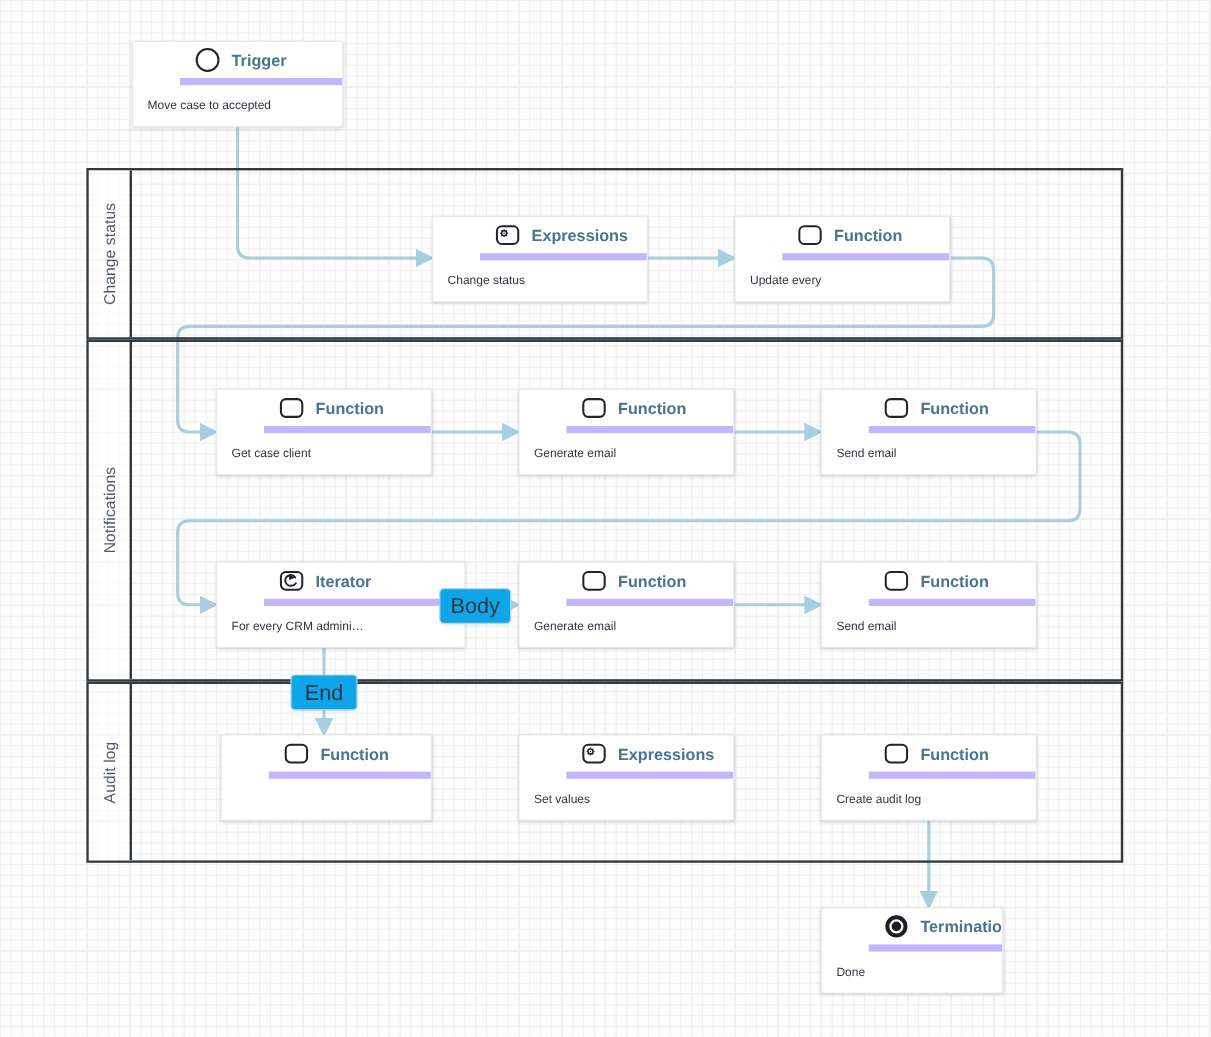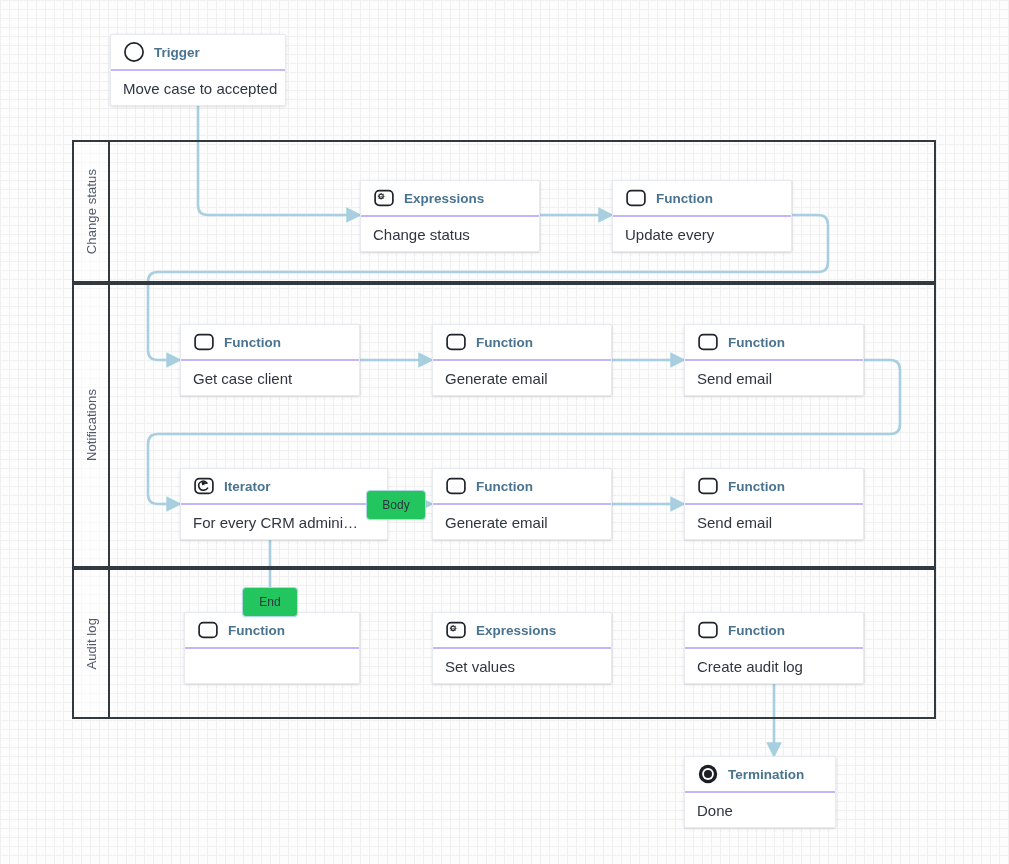--- a/index.html
+++ b/index.html
@@ -44,38 +44,39 @@
     position:absolute;box-sizing:border-box;
     background:#ffffff;
     border:1px solid #e7eaee;
     border-radius:2px;
     box-shadow:0 1px 3px rgba(20,40,60,0.13), 0 0 0 0.5px rgba(0,0,0,0.02);
     overflow:hidden;
   }
   .node-head{
     height:36px;display:flex;align-items:center;gap:9px;
     padding:0 12px;box-sizing:border-box;
-    border-bottom:2px solid #c4b5fd;
+    border-bottom:6px solid #c4b5fd;
+    margin-left:39px;
   }
   .node-title{
     font-size:13.5px;font-weight:bold;color:#49738f;white-space:nowrap;
   }
   .node-body{
     height:35px;display:flex;align-items:center;padding:0 12px;
     box-sizing:border-box;
-    font-size:15px;color:#2f3640;white-space:nowrap;overflow:hidden;
+    font-size:10px;color:#2f3640;white-space:nowrap;overflow:hidden;
   }
   .icon{width:22px;height:22px;flex:0 0 22px;display:block;}
 
   
   .edge-label{
     position:absolute;box-sizing:border-box;
-    background:#22c55e;border:1.5px solid #b4d6e6;border-radius:4px;
+    background:#0ea5e9;border:1.5px solid #b4d6e6;border-radius:4px;
     display:flex;align-items:center;justify-content:center;
-    font-size:12px;color:#2f3640;
+    font-size:18px;color:#2f3640;
     box-shadow:0 1px 2px rgba(20,40,60,0.07);
   }
 </style>
 </head>
 <body>
 
 <div id="grid"></div>
 
 <svg id="edges" viewBox="0 0 1009 864" xmlns="http://www.w3.org/2000/svg">
   <defs>
@@ -269,14 +270,14 @@
           </svg>
         </span>
         <span class="node-title">Termination</span>
       </div>
       <div class="node-body">Done</div>
     </div>
   </div>
 
 <div id="edge-labels">
     <div class="edge-label" style="left: 366px; top: 490px; width: 60px; height: 30px;">Body</div>
-    <div class="edge-label" style="left: 242px; top: 587px; width: 56px; height: 30px;">End</div>
+    <div class="edge-label" style="left: 242px; top: 562px; width: 56px; height: 30px;">End</div>
   </div>
 
 </body></html>

